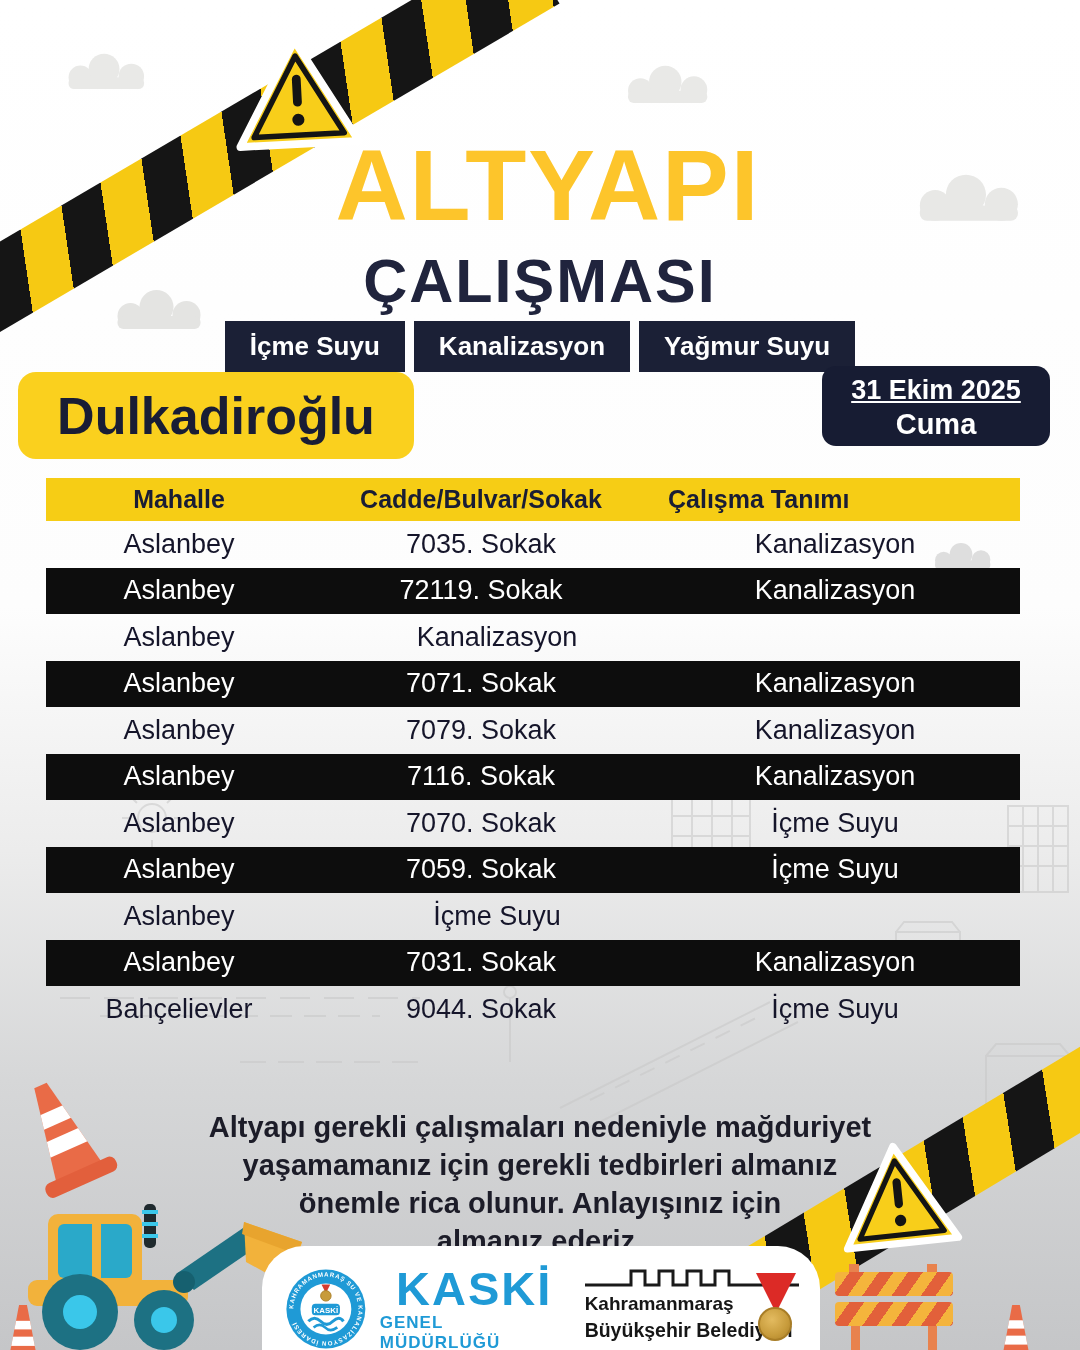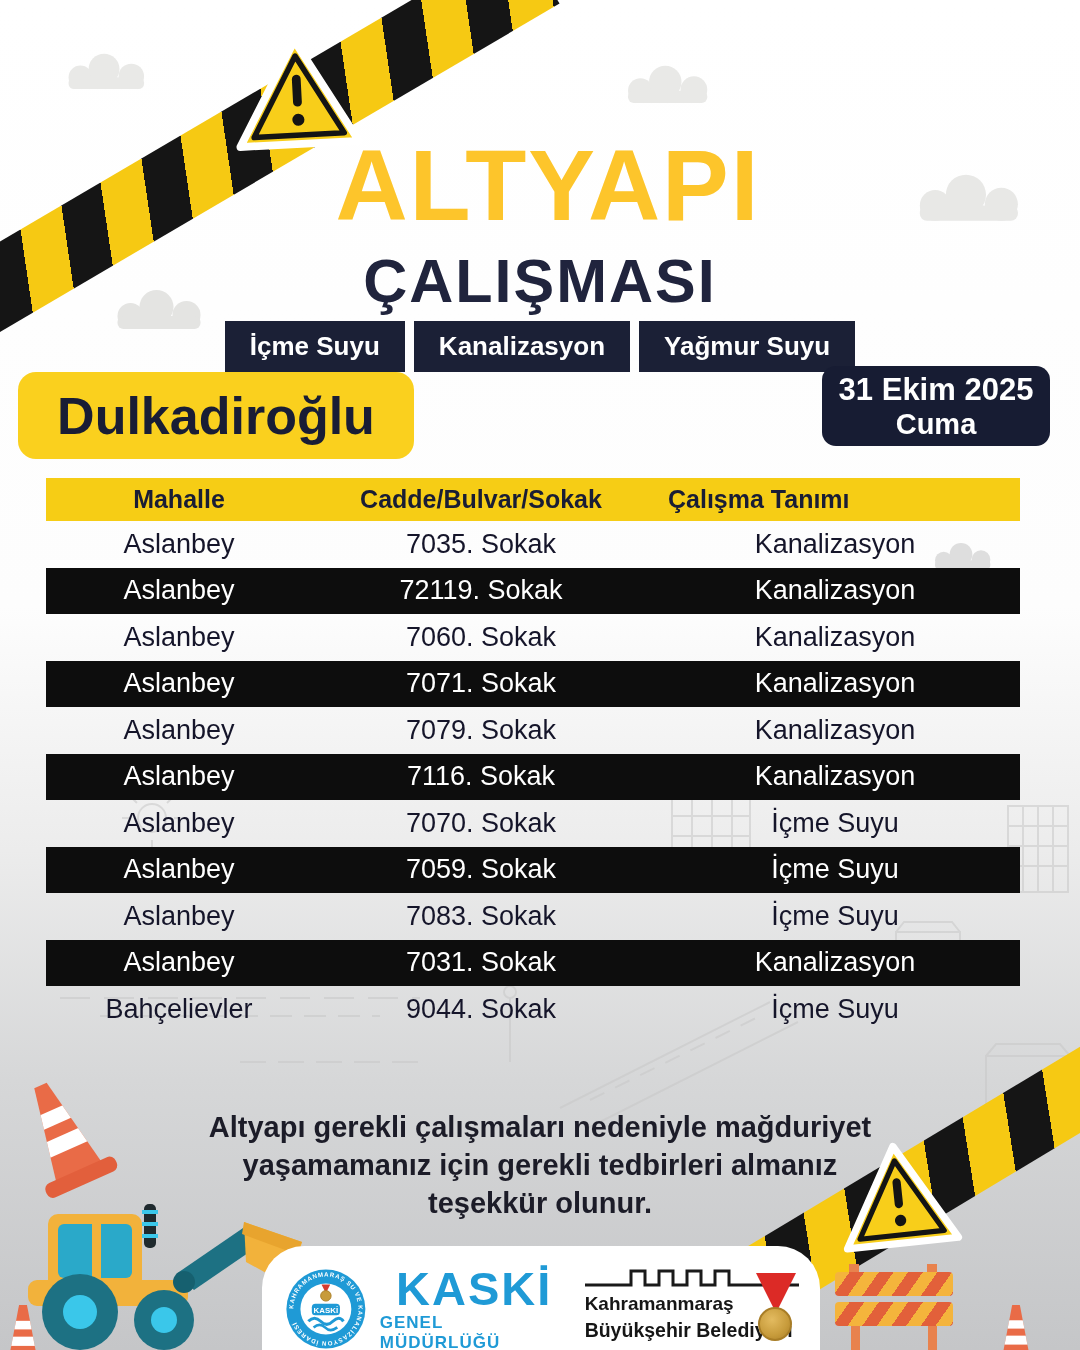--- a/index.html
+++ b/index.html
@@ -28,21 +28,21 @@
 
   
   #tags{left:0;top:321px;width:100%;display:flex;justify-content:center;gap:9px;}
   .tag{background:#1b2036;color:#ffffff;font-weight:bold;font-size:26px;height:51px;display:flex;align-items:center;padding:0 25px;}
 
   
   #district{left:18px;top:372px;width:396px;height:87px;background:#fad01e;border-radius:18px;
     display:flex;align-items:center;justify-content:center;font-size:52px;font-weight:bold;color:#191d35;}
   #datebox{left:822px;top:366px;width:228px;height:80px;background:#171c33;border-radius:14px;
     display:flex;flex-direction:column;align-items:center;justify-content:center;color:#fff;font-weight:bold;}
-  #datebox .d1{font-size:31px;line-height:36px;}
+  #datebox .d1{font-size:27px;line-height:36px;text-decoration:underline;}
   #datebox .d2{font-size:29px;line-height:32px;}
 
   
   #table{left:46px;top:478px;width:986px;}
   .trow{display:flex;gap:0;}
   .c1{width:266px;}
   .c2{width:338px;}
   .c3{width:370px;}
   .hrow .cell{background:#f6cd15;height:43px;color:#191d35;font-size:25px;font-weight:bold;
     display:flex;align-items:center;justify-content:center;}
@@ -180,21 +180,20 @@
       <div class="cell c2">7035. Sokak</div>
       <div class="cell c3">Kanalizasyon</div>
     </div>
     <div class="trow drow dark">
       <div class="cell c1">Aslanbey</div>
       <div class="cell c2">72119. Sokak</div>
       <div class="cell c3">Kanalizasyon</div>
     </div>
     <div class="trow drow light">
       <div class="cell c1">Aslanbey</div>
-      <div class="cell c2">7060. Sokak</div>
       <div class="cell c3">Kanalizasyon</div>
     </div>
     <div class="trow drow dark">
       <div class="cell c1">Aslanbey</div>
       <div class="cell c2">7071. Sokak</div>
       <div class="cell c3">Kanalizasyon</div>
     </div>
     <div class="trow drow light">
       <div class="cell c1">Aslanbey</div>
       <div class="cell c2">7079. Sokak</div>
@@ -210,39 +209,39 @@
       <div class="cell c2">7070. Sokak</div>
       <div class="cell c3">İçme Suyu</div>
     </div>
     <div class="trow drow dark">
       <div class="cell c1">Aslanbey</div>
       <div class="cell c2">7059. Sokak</div>
       <div class="cell c3">İçme Suyu</div>
     </div>
     <div class="trow drow light">
       <div class="cell c1">Aslanbey</div>
-      <div class="cell c2">7083. Sokak</div>
       <div class="cell c3">İçme Suyu</div>
     </div>
     <div class="trow drow dark">
       <div class="cell c1">Aslanbey</div>
       <div class="cell c2">7031. Sokak</div>
       <div class="cell c3">Kanalizasyon</div>
     </div>
     <div class="trow drow light">
       <div class="cell c1">Bahçelievler</div>
       <div class="cell c2">9044. Sokak</div>
       <div class="cell c3">İçme Suyu</div>
     </div>
   </div>
 
   <div id="notice" class="abs z5">
     <div>Altyapı gerekli çalışmaları nedeniyle mağduriyet</div>
     <div>yaşamamanız için gerekli tedbirleri almanız</div>
-    <div>teşekkür olunur.</div>
+    <div>önemle rica olunur. Anlayışınız için</div>
+    <div>almanız ederiz.</div>
   </div>
 
   <svg class="abs z20" style="left:2px;top:1072px;transform:rotate(-24deg)" width="120" height="124" viewBox="0 0 100 110">
     <defs>
         <clipPath id="coneclip1">
           <polygon points="44,8 56,8 72,92 28,92"></polygon>
         </clipPath>
       </defs>
     <polygon points="44,8 56,8 72,92 28,92" fill="#e96b47"></polygon>
     <g clip-path="url(#coneclip1)">

